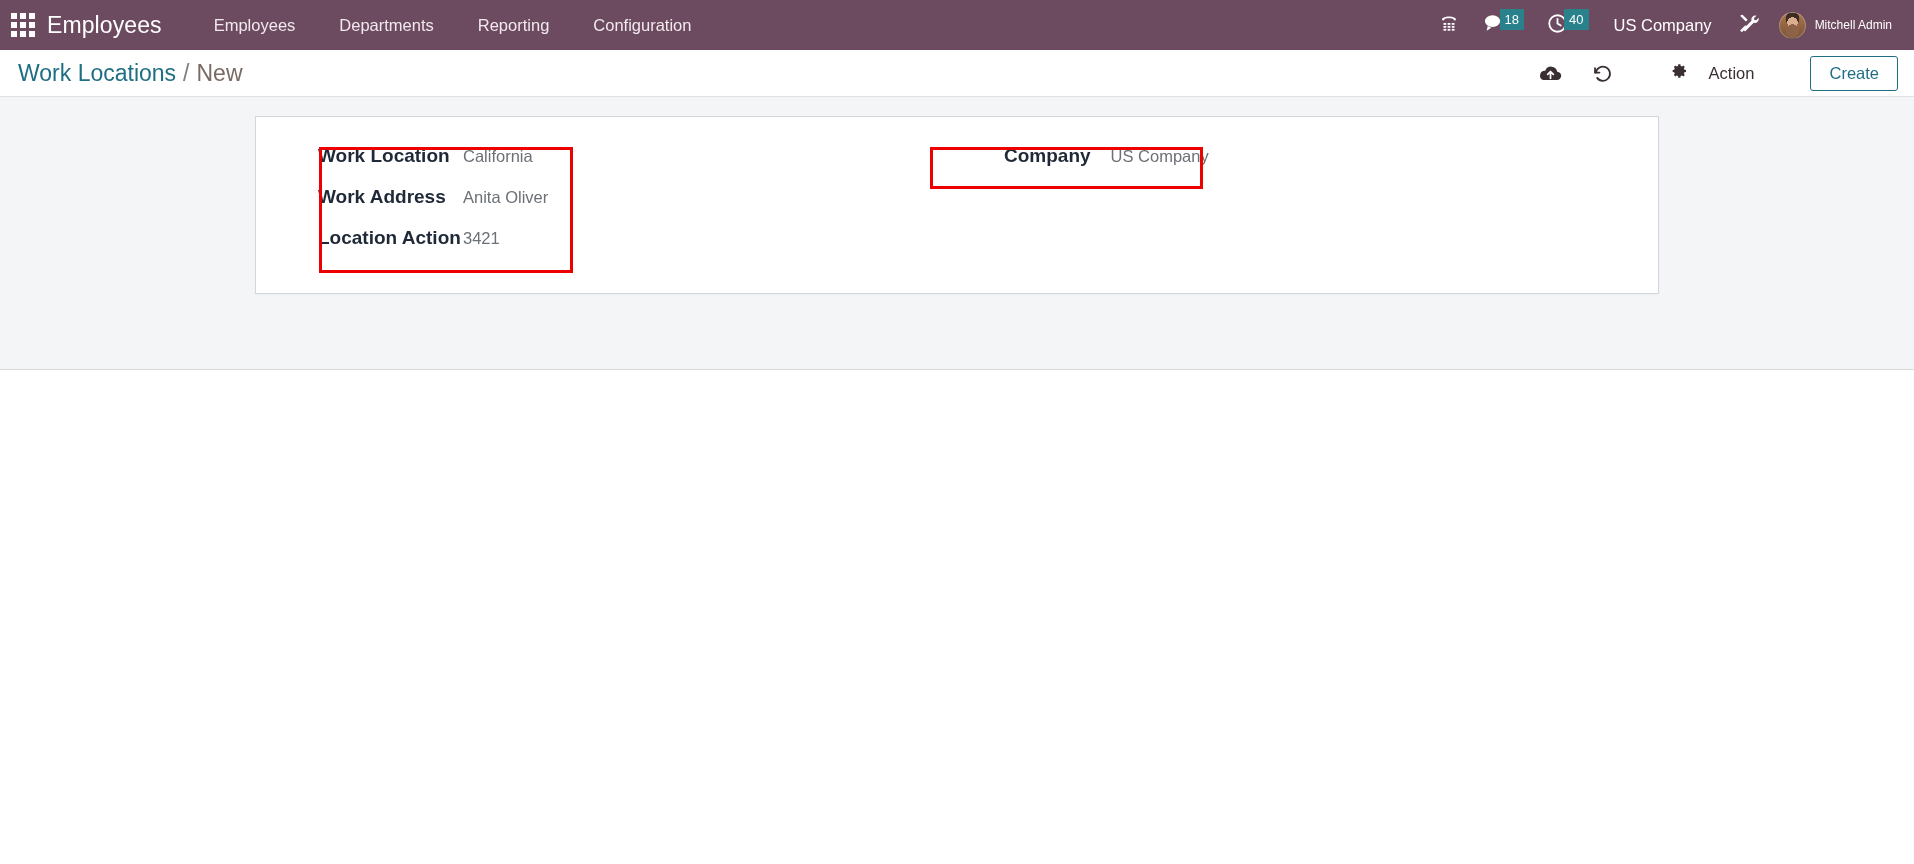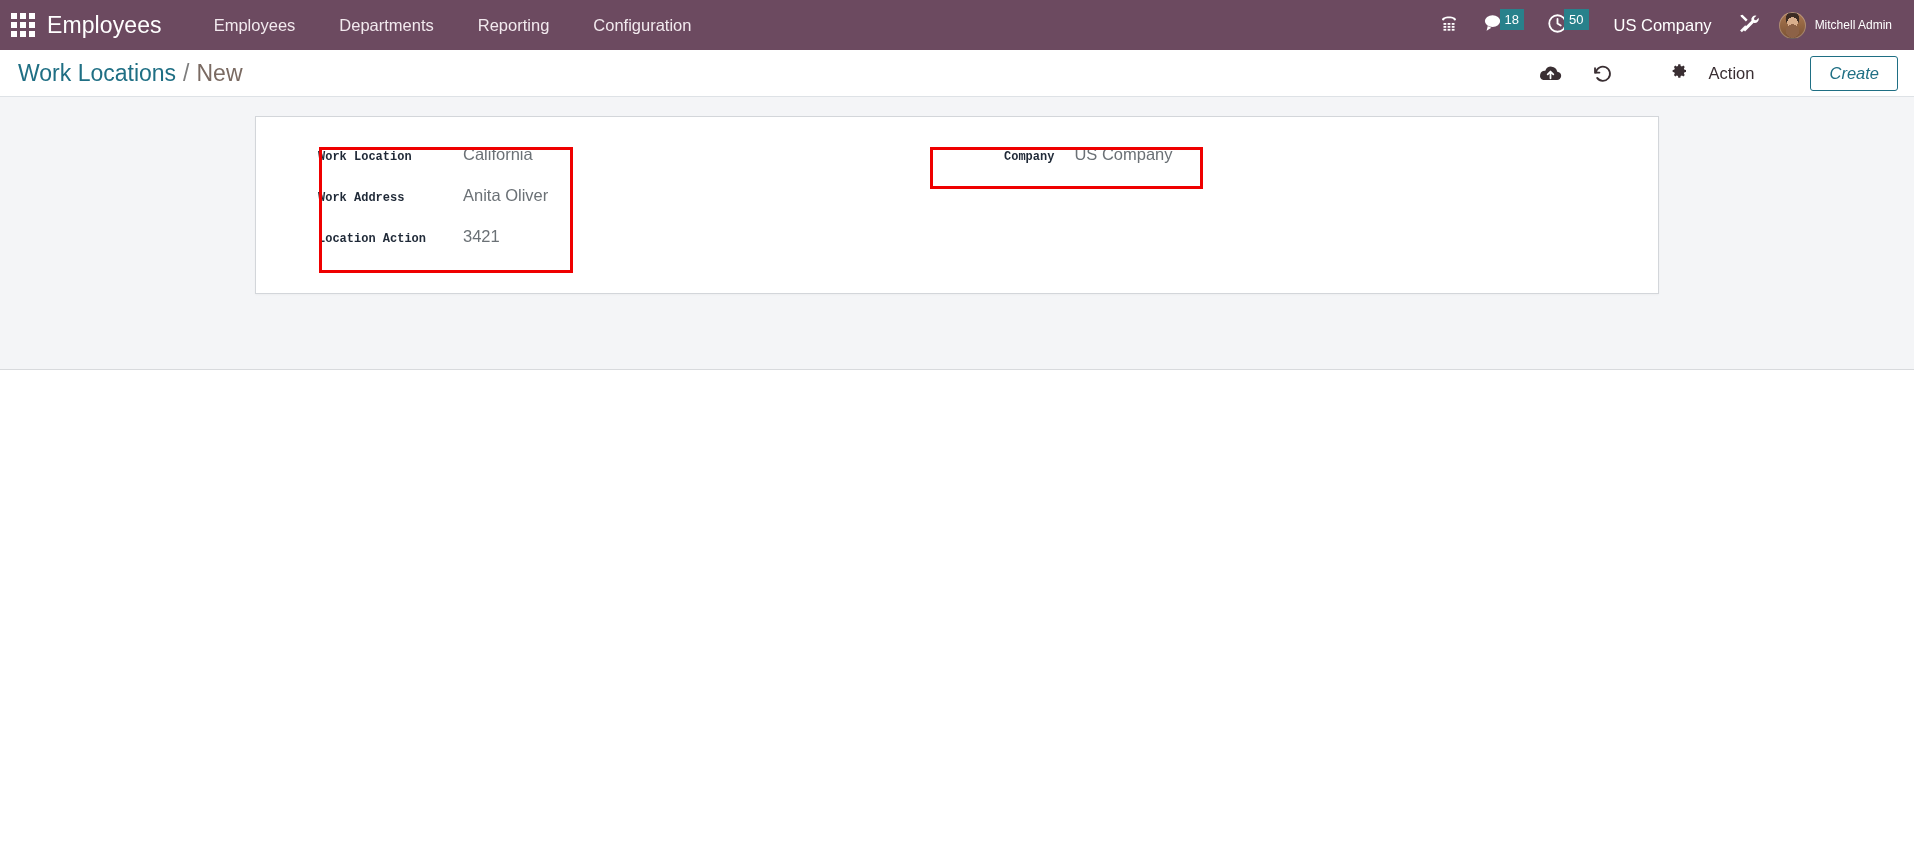--- a/index.html
+++ b/index.html
@@ -156,21 +156,20 @@
   .create-btn {
     margin-left: 40px;
     background: #ffffff;
     border: 1px solid #1F6F84;
     color: #1F6F84;
     font-size: 16.5px;
     padding: 7px 18px;
     border-radius: 3px;
     cursor: pointer;
     font-family: "Liberation Sans", sans-serif;
-    font-style: italic;
   }
 
   
   .content {
     background: #f4f5f7;
     height: 273px;
     padding: 19px 0 0 0;
     border-bottom: 1px solid #d8dadd;
   }
   .sheet {
@@ -183,24 +182,23 @@
     position: relative;
     padding: 18px 32px;
   }
   .sheet-inner { display: flex; }
   .col-left { width: 640px; position: relative; padding-left: 30px; padding-top: 10px;}
   .col-right { position: relative; padding-top: 10px; padding-left: 76px;}
 
   .field-row { display: flex; align-items: baseline; height: 41px; }
   .field-label {
     font-weight: bold;
-    font-size: 12px;
+    font-size: 19px;
     color: #1f2937;
     white-space: nowrap;
-    font-family: Liberation Mono, monospace;
   }
   .f-label-w1 { width: 145px; }
   .field-value {
     font-size: 16.5px;
     color: #6b7176;
     white-space: nowrap;
     cursor: text;
   }
   .field-row-inline { display: flex; align-items: baseline; }
   .field-row-inline .field-label { margin-right: 20px; }
@@ -271,21 +269,21 @@
       <span class="badge">18</span>
     </div>
 
     <div class="nav-btn">
       <span>
         <svg width="23" height="23" viewBox="0 0 24 24" fill="none" stroke="#ffffff" stroke-width="1.9">
           <circle cx="12" cy="12" r="8.6"></circle>
           <path d="M12 7.2V12l3.4 2.2" stroke-linecap="round"></path>
         </svg>
       </span>
-      <span class="badge">50</span>
+      <span class="badge">40</span>
     </div>
 
     <div class="company-name">US Company</div>
 
     <div class="nav-btn">
       <span>
         <svg width="23" height="23" viewBox="0 0 24 24" fill="#ffffff">
           <path d="M3.6 3.4l2.2-.5 5.3 5.3-1.8 1.8L4 4.7z"></path>
           <path d="M20.3 3.8a4.2 4.2 0 0 0-5.2 5.2l-9 9 2.3 2.3 9-9a4.2 4.2 0 0 0 5.2-5.2l-2.5 2.5-2-.3-.3-2z"></path>
           <path d="M3.2 19.3l5.4-5.4 1.9 1.9-5.4 5.4z" opacity="0.95"></path>

